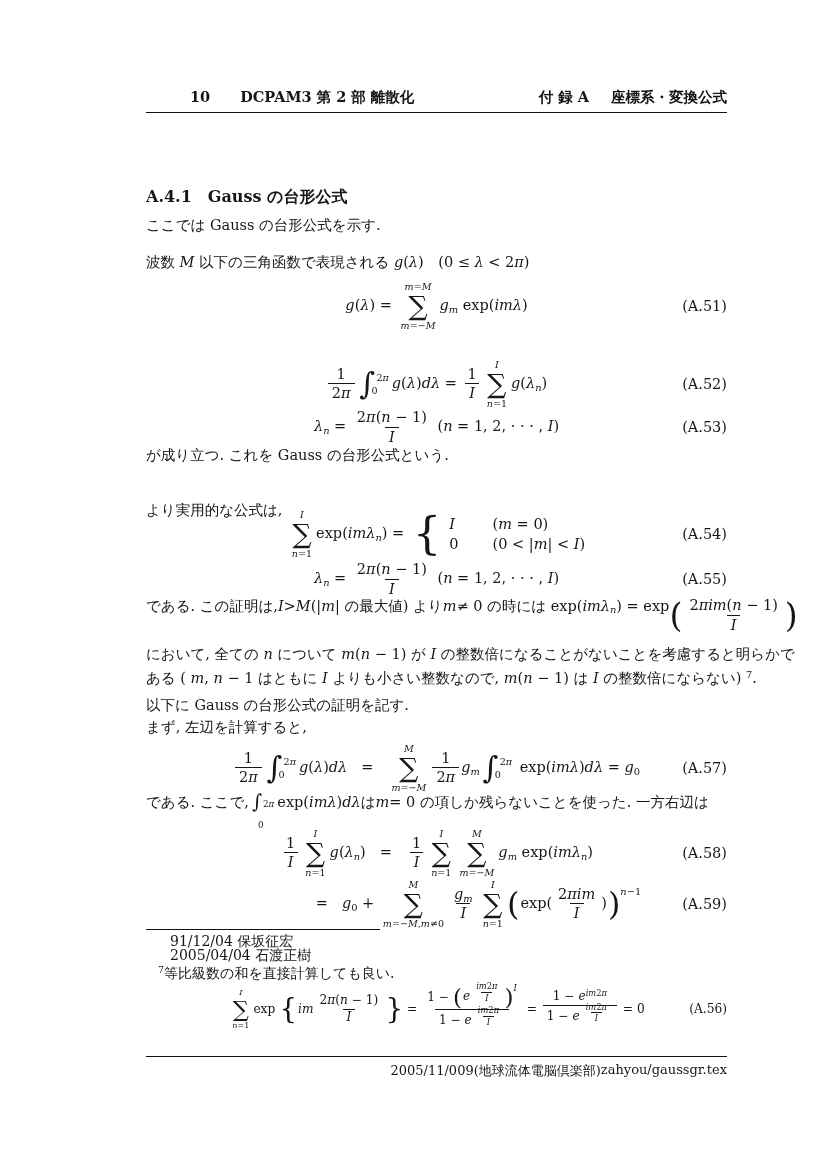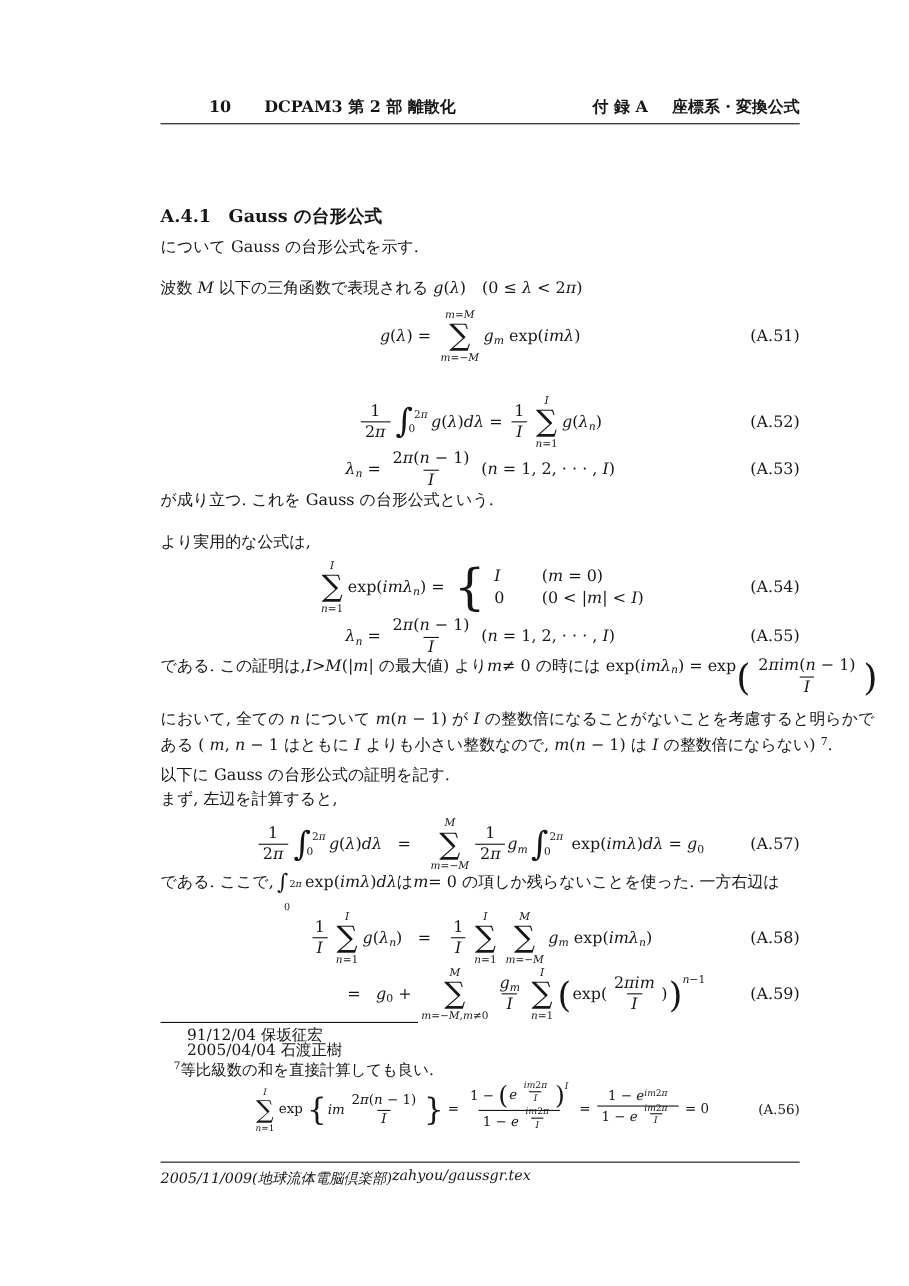--- a/index.html
+++ b/index.html
@@ -7,21 +7,21 @@
         font-family:"DejaVu Serif","Liberation Serif",serif;color:#161616;}
   .content{position:absolute;left:146px;top:0;width:581px;height:100%;}
   .pos{position:absolute;left:0;}
 
   
   .hdr{width:100%;display:flex;justify-content:space-between;font-weight:bold;font-size:14.5px;}
   .hdr .pgnum{margin-right:30px;margin-left:44px;}
   .hdr .apx{margin-right:22px;}
   .rule{width:100%;border-top:1.3px solid #111;height:0;}
   .fnrule{width:234px;border-top:1px solid #111;height:0;}
-  .ftr{width:100%;display:flex;justify-content:flex-start;font-size:13px;font-style:italic;}
+  .ftr{width:100%;display:flex;justify-content:flex-end;font-size:13px;}
 
   
   .sec{font-weight:bold;font-size:20.5px;}
   .sec .num{margin-right:20px;}
   .subsec{font-weight:bold;font-size:16px;}
   .subsec .num{margin-right:16px;}
 
   
   .para{font-size:14.5px;line-height:21px;white-space:nowrap;}
   .tall{display:flex;align-items:flex-start;}
@@ -81,21 +81,21 @@
       <div>
         <span class="apx">付 録 A</span><span>座標系・変換公式</span>
       </div>
     </div>
     <div class="pos rule" style="top:112px;"></div>
 
     <div class="pos subsec" style="top:187px;">
       <span class="num">A.4.1</span><span>Gauss の台形公式</span>
     </div>
 
-    <div class="pos para" style="top:215px;">について Gauss の台形公式を示す.</div>
+    <div class="pos para" style="top:215px;">ここでは Gauss の台形公式を示す.</div>
     <div class="pos para" style="top:252px;"><span class="mt">波数 </span><span class="mi">M</span><span class="mt"> 以下の三角函数で表現される </span><span class="mi">g</span><span class="mt">(</span><span class="mi">λ</span><span class="mt">)　(0 ≤ </span><span class="mi">λ</span><span class="mt"> &lt; 2</span><span class="mi">π</span><span class="mt">)</span></div>
 
     <div class="eqrow" style="top:278px;height:56px;">
       <span class="eq"><span class="mi">g</span><span class="mt">(</span><span class="mi">λ</span><span class="mt">) = </span><span class="bigop">
             <span class="lim"><span class="mi">m</span><span class="mt">=</span><span class="mi">M</span></span>
             <span class="sigma">∑</span>
             <span class="lim"><span class="mi">m</span><span class="mt">=−</span><span class="mi">M</span></span>
           </span><span class="mi">g</span><span class="msub"><span class="mi">m</span></span><span class="mt"> exp(</span><span class="mi">imλ</span><span class="mt">)</span></span>
       <span class="eqlabel">(A.51)</span>
     </div>
@@ -123,21 +123,21 @@
     </div>
     <div class="eqrow" style="top:408px;height:38px;">
       <span class="eq"><span class="mi">λ</span><span class="msub"><span class="mi">n</span></span><span class="mt"> = </span><span class="frac">
             <span class="fnum"><span class="mt">2</span><span class="mi">π</span><span class="mt">(</span><span class="mi">n</span><span class="mt"> − 1)</span></span>
             <span class="fden"><span class="mi">I</span></span>
           </span><span class="mt"> (</span><span class="mi">n</span><span class="mt"> = 1, 2, · · · , </span><span class="mi">I</span><span class="mt">)</span></span>
       <span class="eqlabel">(A.53)</span>
     </div>
 
     <div class="pos para" style="top:445px;">が成り立つ. これを Gauss の台形公式という.</div>
-    <div class="pos para" style="top:483px;">より実用的な公式は,</div>
+    <div class="pos para" style="top:500px;">より実用的な公式は,</div>
 
     <div class="eqrow" style="top:506px;height:56px;">
       <span class="eq"><span class="bigop">
             <span class="lim"><span class="mi">I</span></span>
             <span class="sigma">∑</span>
             <span class="lim"><span class="mi">n</span><span class="mt">=1</span></span>
           </span><span class="mt">exp(</span><span class="mi">imλ</span><span class="msub"><span class="mi">n</span></span><span class="mt">) = </span><span class="casesw">
             <span class="cbrace">{</span>
             <span class="cgrid">
               <span class="ccell"><span class="mi">I</span></span>

